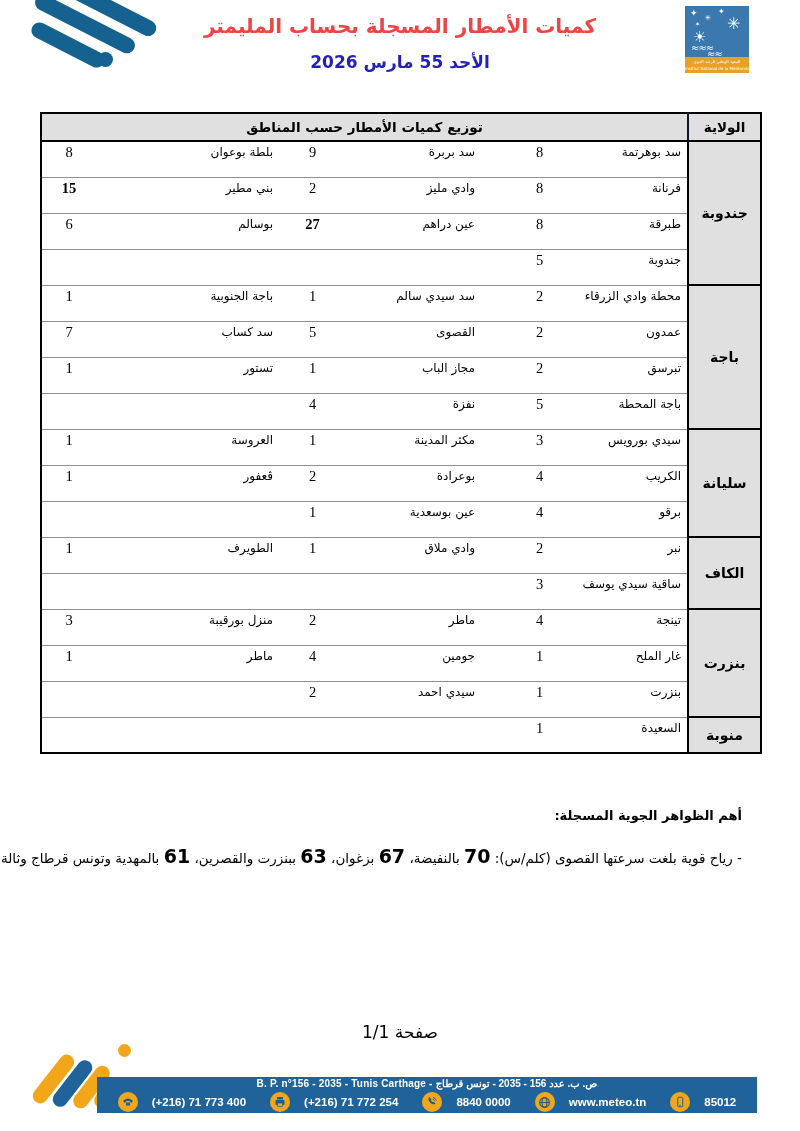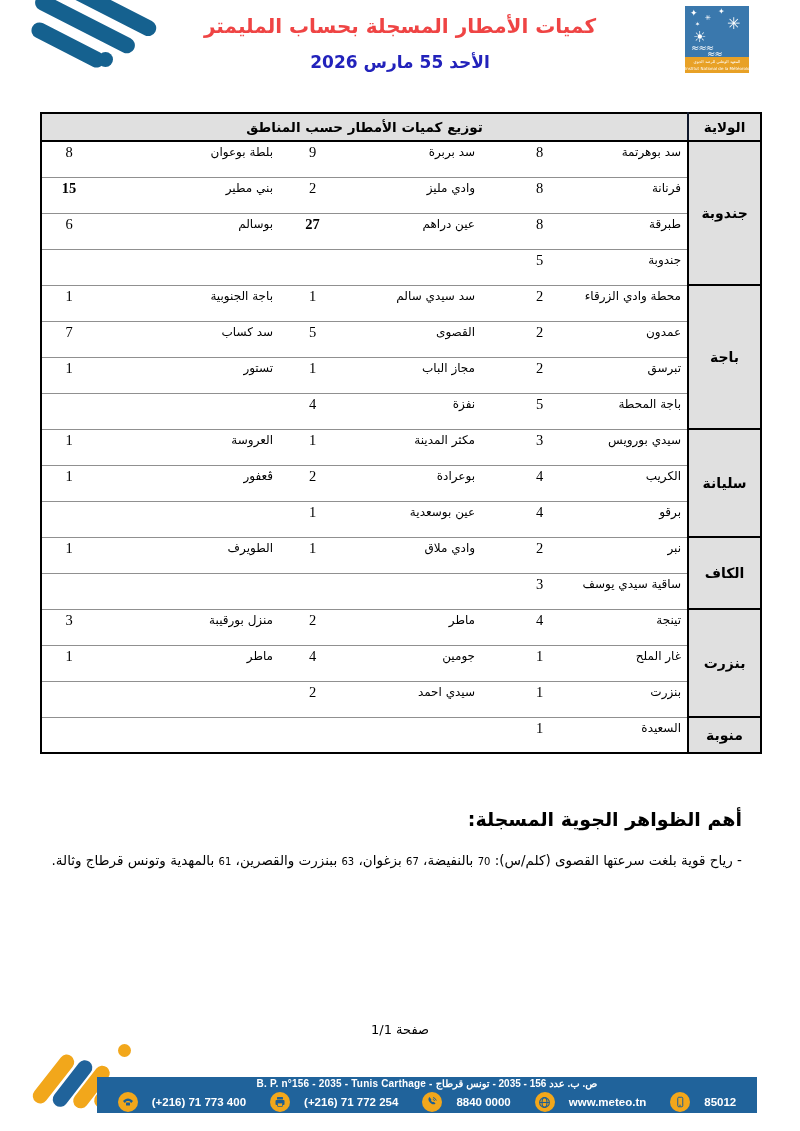--- a/index.html
+++ b/index.html
@@ -38,26 +38,26 @@
   table.rain th { background:#e0e0e0; font-size:13.5px; font-weight:bold; height:28px; border-bottom:2px solid #000; }
   th.wilaya-h { border-left:2px solid #0f172a; }
   td.wilaya { background:#e0e0e0; font-weight:bold; font-size:14px; text-align:center; vertical-align:middle; border:2px solid #000; }
   td.sname { font-size:12px; text-align:right; vertical-align:top; padding:3px 6px 0 0; white-space:nowrap; overflow:visible; border-top:1px solid #909090; }
   td.sval  { font-family:"Liberation Serif","DejaVu Serif",serif; font-size:14.5px; text-align:center; vertical-align:top; padding-top:2px; border-top:1px solid #909090; }
   td.sval.bold { font-weight:bold; }
   tbody tr { height:36px; }
 
   
   .phenomena { position:absolute; left:40px; right:58px; top:808px; direction:rtl; text-align:right; color:#000; }
-  .ph-head { font-size:19px; font-weight:bold; margin-bottom:22px; }
+  .ph-head { font-size:13px; font-weight:bold; margin-bottom:22px; }
   .ph-item { font-size:13.5px; margin-bottom:24px; white-space:nowrap; }
-  .ph-item .num { font-weight:normal; font-size:10px; }
+  .ph-item .num { font-weight:bold; font-size:19px; }
 
   
-  .page-num { position:absolute; left:0; right:0; top:1022px; text-align:center; direction:rtl; font-size:13px; }
+  .page-num { position:absolute; left:0; right:0; top:1022px; text-align:center; direction:rtl; font-size:17px; }
 
   .footer-bar { position:absolute; left:97px; top:1077px; width:660px; height:36px; background:#20639b;
                 display:flex; flex-direction:column; justify-content:center; align-items:center; }
   .addr { color:#ffffff; font-family:"Liberation Sans",sans-serif; font-size:10px; font-weight:bold; letter-spacing:0.2px; line-height:12px; }
   .contacts { display:flex; align-items:center; gap:24px; margin-top:2px; }
   .contact { display:flex; align-items:center; gap:14px; }
   .cicon { width:20px; height:20px; border-radius:50%; background:#f2a71b; display:flex; align-items:center; justify-content:center; flex:none; }
   .ctext { color:#ffffff; font-family:"Liberation Sans",sans-serif; font-size:11.5px; font-weight:bold; white-space:nowrap; }
 
   .footer-logo { position:absolute; left:40px; top:1040px; width:110px; height:80px; }

